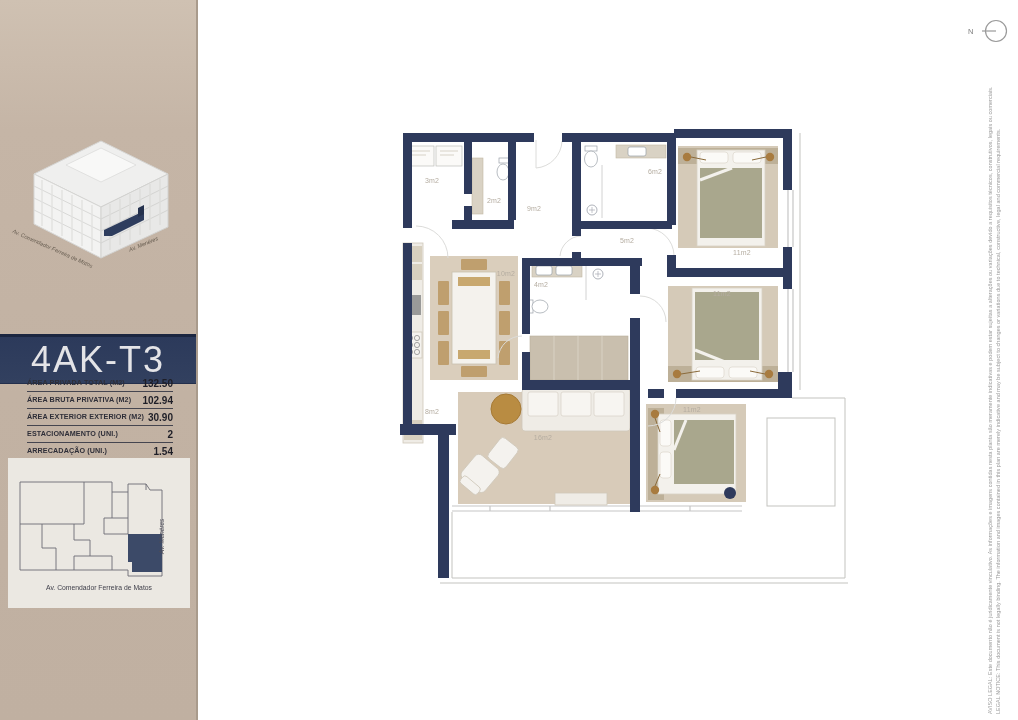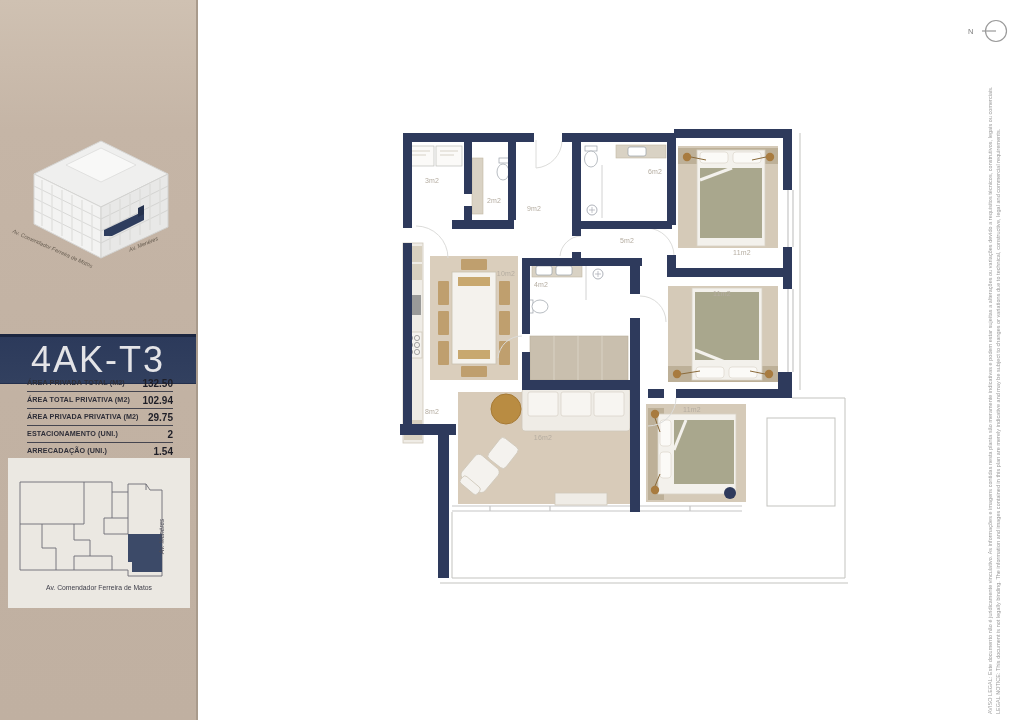--- a/index.html
+++ b/index.html
@@ -71,26 +71,26 @@
     <div class="title-band">
       <div class="unit-title">4AK-T3</div>
     </div>
 
     <div class="specs">
       <div class="spec-row">
         <span class="spec-label">ÁREA PRIVADA TOTAL (M2)</span>
         <span class="spec-value">132.50</span>
       </div>
       <div class="spec-row">
-        <span class="spec-label">ÁREA TOTAL PRIVATIVA (M2)</span>
+        <span class="spec-label">ÁREA BRUTA PRIVATIVA (M2)</span>
         <span class="spec-value">102.94</span>
       </div>
       <div class="spec-row">
-        <span class="spec-label">ÁREA PRIVADA PRIVATIVA (M2)</span>
-        <span class="spec-value">29.75</span>
+        <span class="spec-label">ÁREA EXTERIOR EXTERIOR (M2)</span>
+        <span class="spec-value">30.90</span>
       </div>
       <div class="spec-row">
         <span class="spec-label">ESTACIONAMENTO (UNI.)</span>
         <span class="spec-value">2</span>
       </div>
       <div class="spec-row">
         <span class="spec-label">ARRECADAÇÃO (UNI.)</span>
         <span class="spec-value">1.54</span>
       </div>
     </div>

